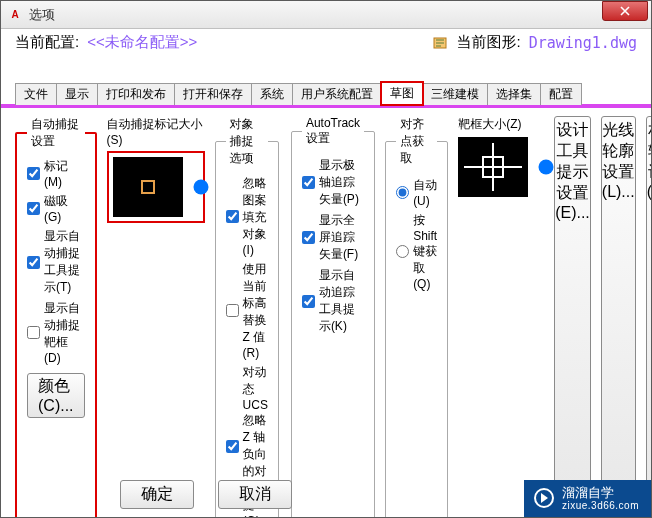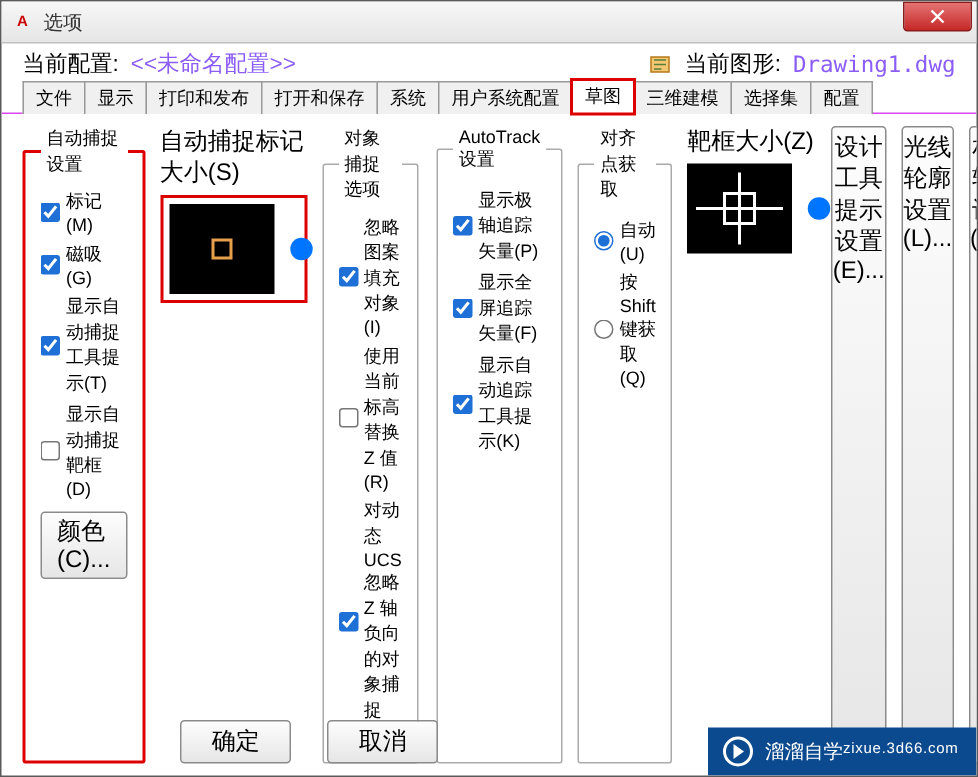--- a/index.html
+++ b/index.html
@@ -54,24 +54,25 @@
   .profile-bar .spacer { flex:1; }
   .profile-bar .dwg-icon {
     width:16px;height:16px;
     display:inline-flex;align-items:center;justify-content:center;
     color:#c07000;font-size:13px;
   }
   .tabstrip {
     display:flex;
     padding: 0 14px;
     gap:0;
-    border-bottom: 1px solid #d946ef;
+    border-bottom: 4px solid #d946ef;
     align-items:flex-end;
     height:22px;
     position:relative;
+    margin-top:32px;
   }
   .tab {
     border:1px solid #999;
     border-bottom:none;
     background:#f0f0f0;
     padding: 2px 8px;
     font-size:12px;
     margin-right:-1px;
     position:relative;
     top:1px;
@@ -110,21 +111,21 @@
     background: linear-gradient(#fdfdfd,#e6e6e6);
     border:1px solid #8a8a8a;
     border-radius:3px;
     padding: 2px 10px;
     font-size:16px;
     cursor:default;
     display:inline-block;
   }
   .btn-wide { display:block; width:100%; text-align:center; padding:3px 0;}
   .section-label {
-    font-size:16px; color:#000; margin-bottom:4px;
+    font-size:12px; color:#000; margin-bottom:4px;
   }
   .marker-row {
     display:flex; align-items:center; gap:12px;
   }
   .marker-preview {
     width:70px;height:60px;background:#000;
     display:flex;align-items:center;justify-content:center;
   }
   .marker-preview .sq {
     width:14px;height:14px;border:2px solid #e6a04a;
@@ -159,21 +160,21 @@
     display:flex; align-items:center; gap:8px;
     font-size:12px;
   }
   .watermark .play {
     width:20px;height:20px;border:2px solid #fff;border-radius:50%;
     display:flex;align-items:center;justify-content:center;
   }
   .watermark .play::after{
     content:"";border-left:7px solid #fff;border-top:5px solid transparent;border-bottom:5px solid transparent;margin-left:2px;
   }
-  .watermark .txt { display:flex; flex-direction:row; line-height:1.1;}
+  .watermark .txt { display:flex; flex-direction:column; line-height:1.1;}
   .watermark .txt .a{font-size:13px;}
   .watermark .txt .b{font-size:10px;letter-spacing:0.5px;}
   .col-right fieldset { padding:8px 10px; }
   .marker-block.hl-box{display:inline-flex;align-items:center;gap:12px;}
 </style>
 </head>
 <body>
 
 <div class="window">
 

